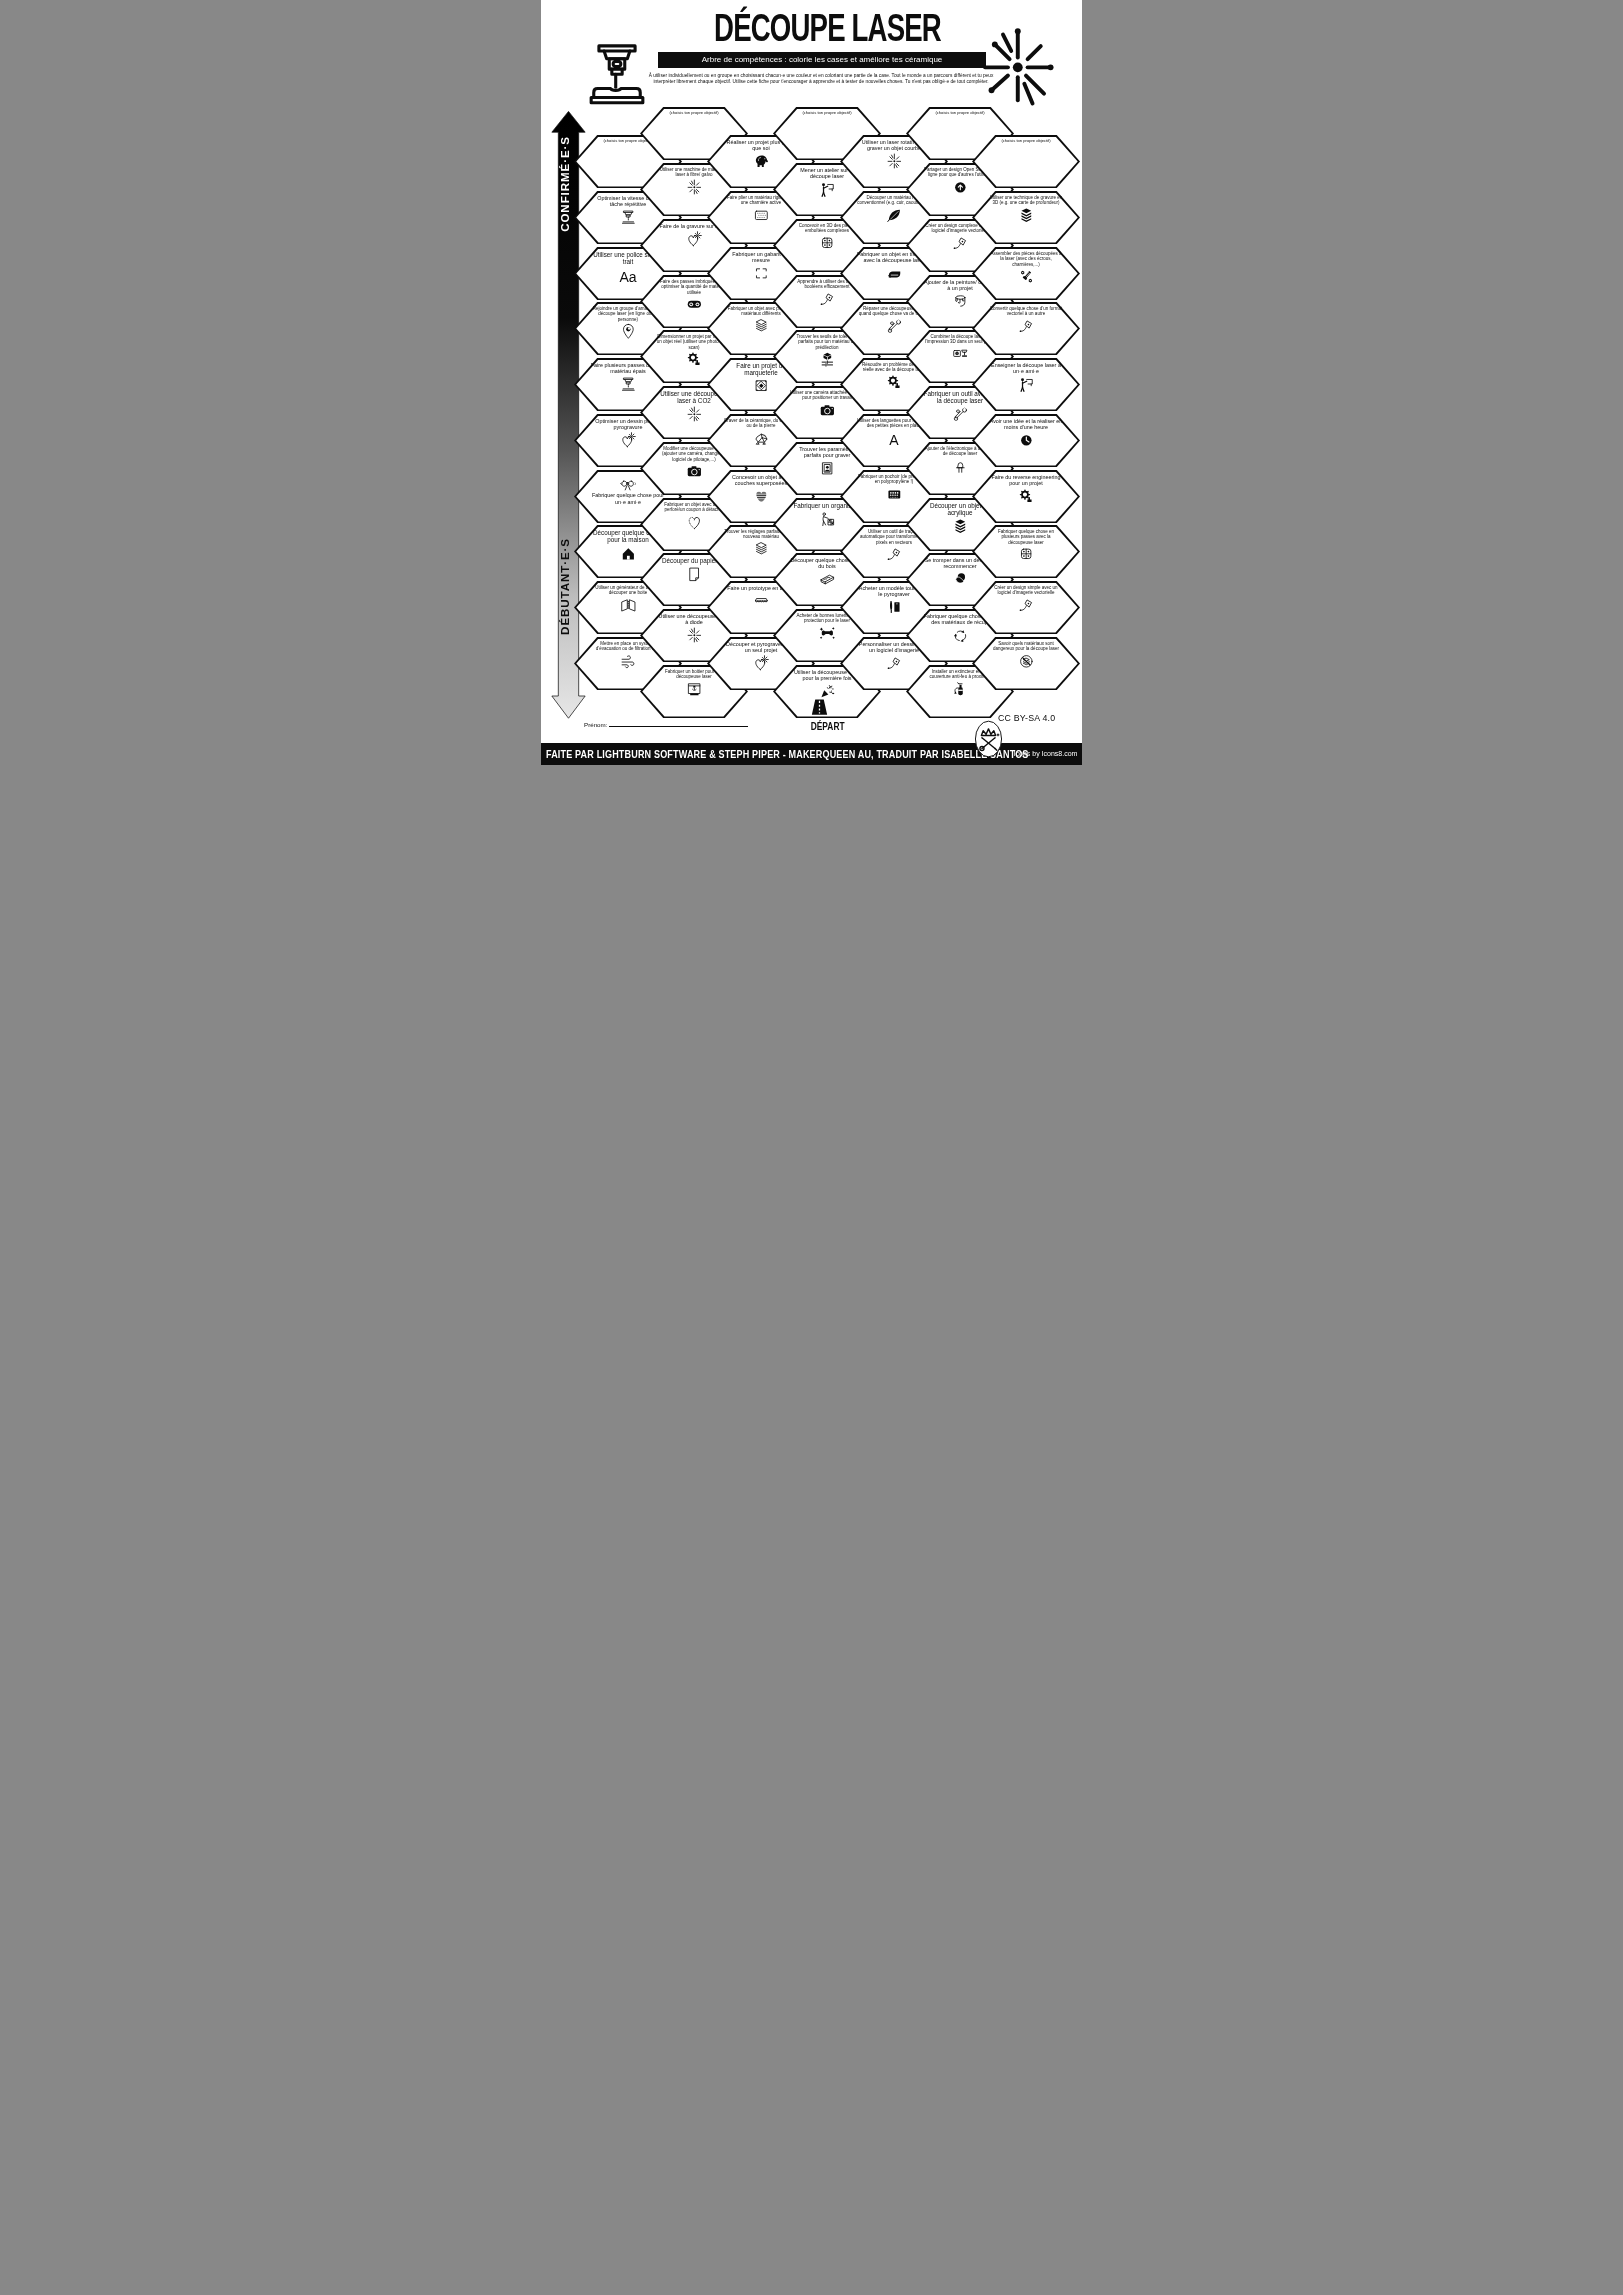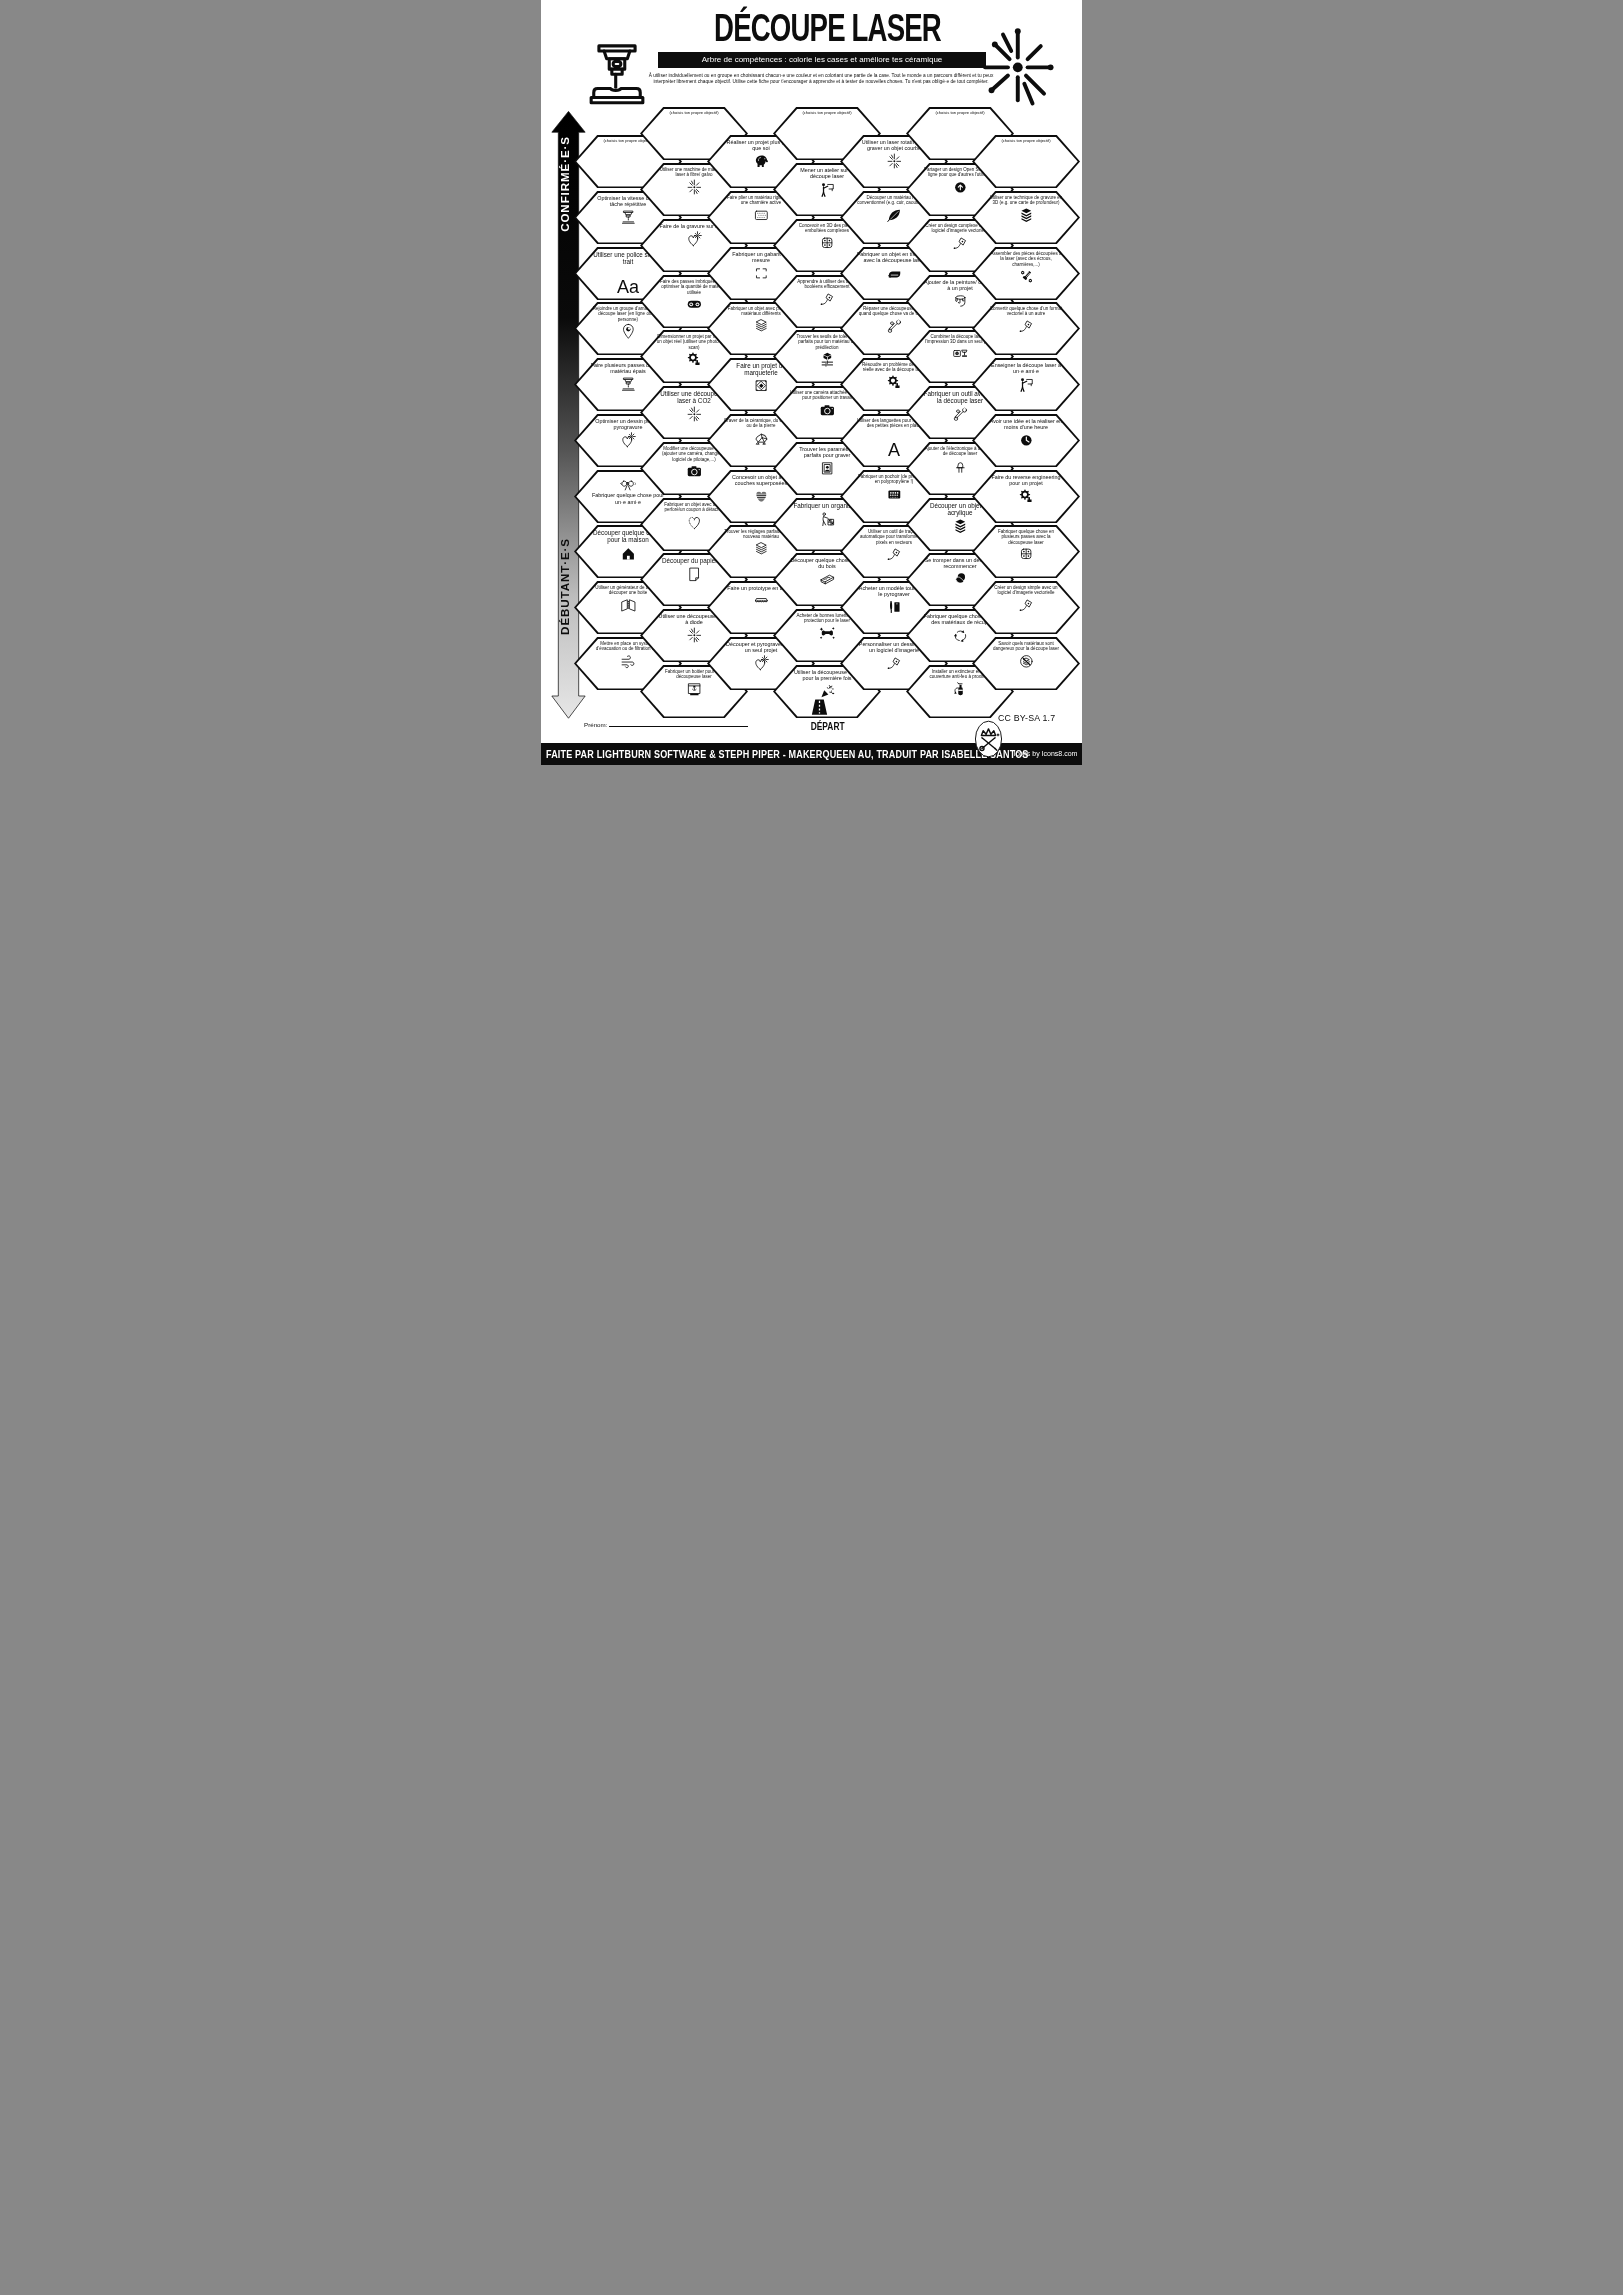--- a/index.html
+++ b/index.html
@@ -40,21 +40,21 @@
     clip-path:polygon(0% 50%,21.5% 0%,78.5% 0%,100% 50%,78.5% 100%,21.5% 100%);}
   .hex-bg{position:absolute;left:2.3px;right:2.3px;top:1.5px;bottom:1.5px;background:#fff;
     clip-path:polygon(0% 50%,21.5% 0%,78.5% 0%,100% 50%,78.5% 100%,21.5% 100%);}
   .hex-content{position:absolute;inset:0;display:flex;flex-direction:column;
     align-items:center;justify-content:flex-start;padding:4.2px 16.7px 2.3px;text-align:center;}
   .hex-label{font-size:4.5px;line-height:1.16;}
   .hex.md .hex-label{font-size:5.4px;}
   .hex.lg .hex-label{font-size:6.3px;}
   .hex.choisis .hex-label{font-size:4.1px;}
   .hex-icon{margin-top:1.4px;flex:0 0 auto;}
-  .big-glyph{font-size:18px;font-weight:500;line-height:1;margin-top:12px;}
+  .big-glyph{font-size:14px;font-weight:500;line-height:1;margin-top:4px;}
   
   #depart{position:absolute;left:268px;top:697px;width:35px;text-align:left;}
   #depart-label{font-size:9.3px;font-weight:bold;transform:scaleY(1.2) scaleX(.9);
     transform-origin:50% 0;margin-top:0.5px;}
   #prenom{position:absolute;left:43px;top:721px;font-size:6.2px;}
   #prenom-line{display:inline-block;width:139px;border-bottom:0.9px solid #0d0d0d;height:5.6px;margin-left:1.9px;}
   #license{position:absolute;left:457px;top:713px;font-size:8.8px;letter-spacing:0.2px;}
   #badge{position:absolute;left:433px;top:720px;z-index:3;}
   #footer-bar{position:absolute;left:0;top:743px;width:541px;height:22px;background:#0d0d0d;z-index:2;}
   #footer-credit{
@@ -1315,21 +1315,21 @@
     <svg width="21" height="20.4" viewBox="0 0 48 48">
         <use href="#i-road"></use>
       </svg>
     <div id="depart-label">DÉPART</div>
   </div>
 
   <div id="prenom">
     <span>Prénom:</span><span id="prenom-line"></span>
   </div>
 
-  <div id="license">CC BY-SA 1.7</div>
+  <div id="license">CC BY-SA 4.0</div>
   <div id="badge">
     <svg width="29" height="38" viewBox="0 0 48 64">
       <ellipse cx="24" cy="32" rx="22" ry="30" fill="#fff" stroke="#0d0d0d" stroke-width="1.6"></ellipse>
       <g class="st" stroke-width="2">
         <path d="M12 26 l3 -8 5 6 4 -9 4 9 5 -6 3 8 z"></path>
         <path d="M13 30 L35 48"></path>
           <path d="M35 30 L13 48"></path>
         <circle cx="13" cy="48" r="3.4"></circle>
           <path d="M35 48 l3 3"></path>
       </g>

